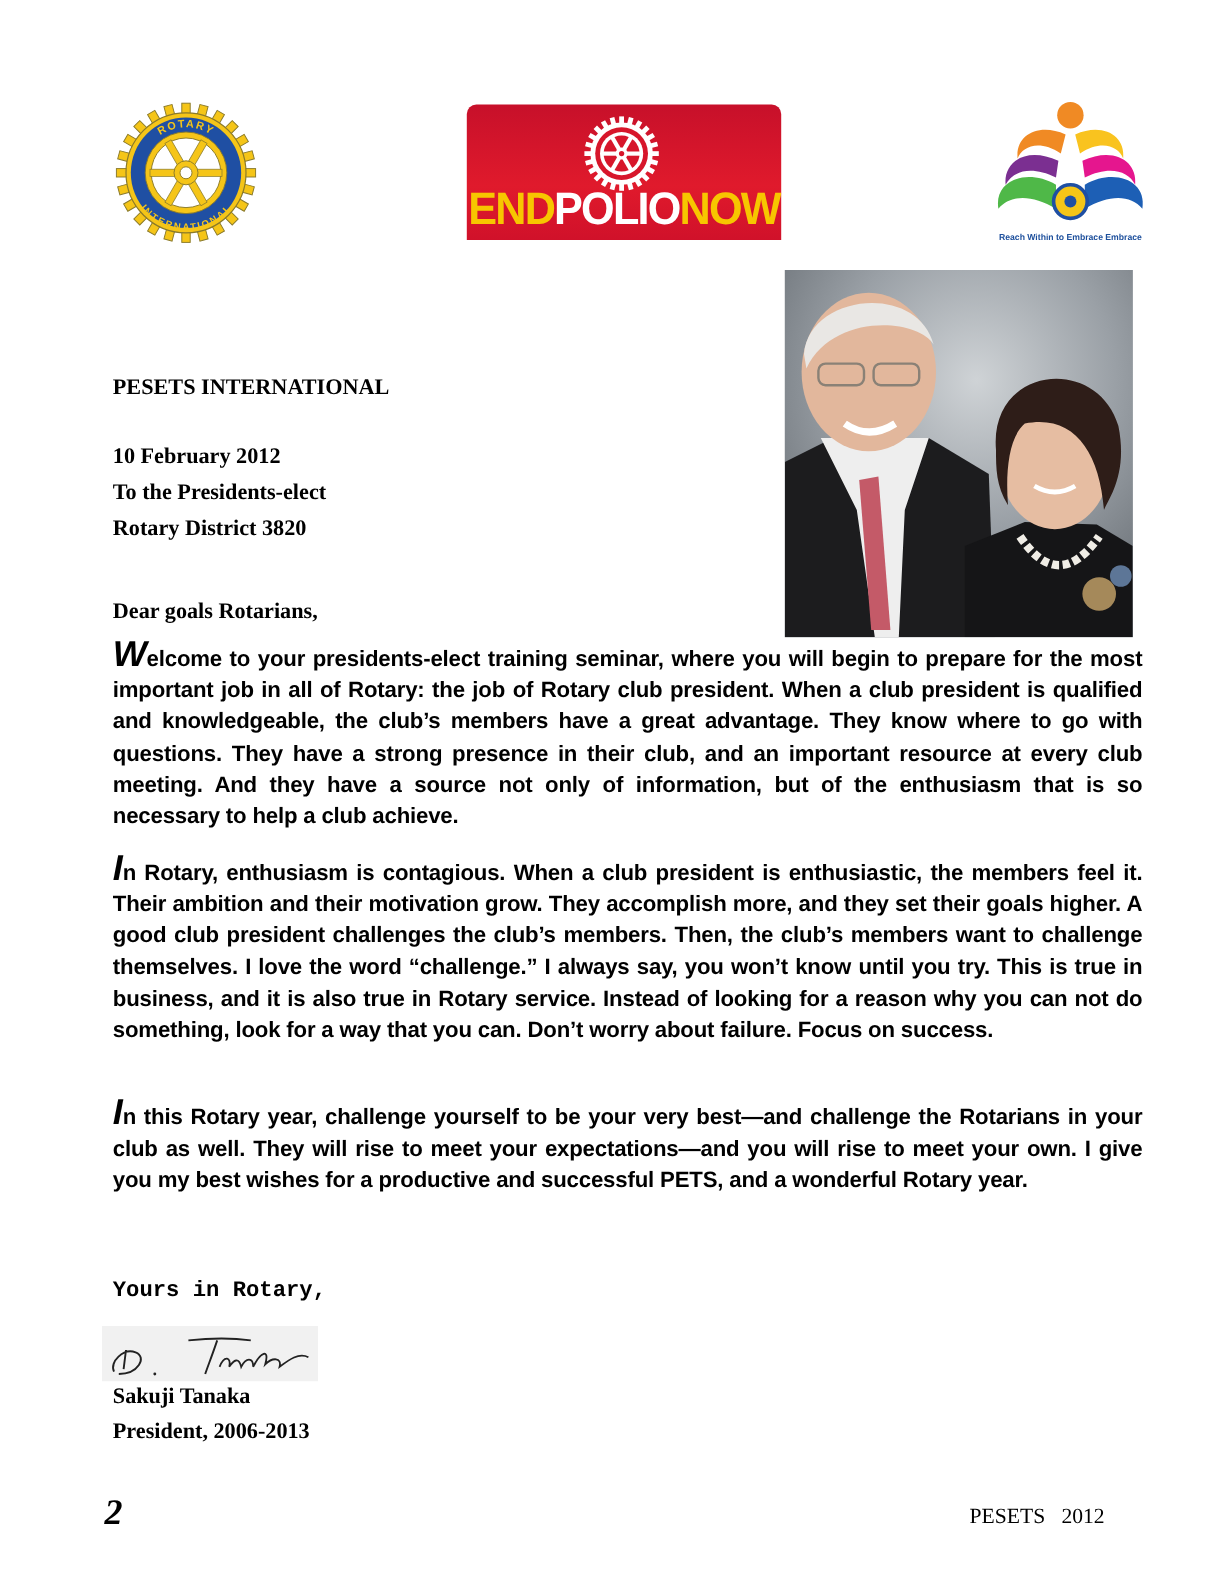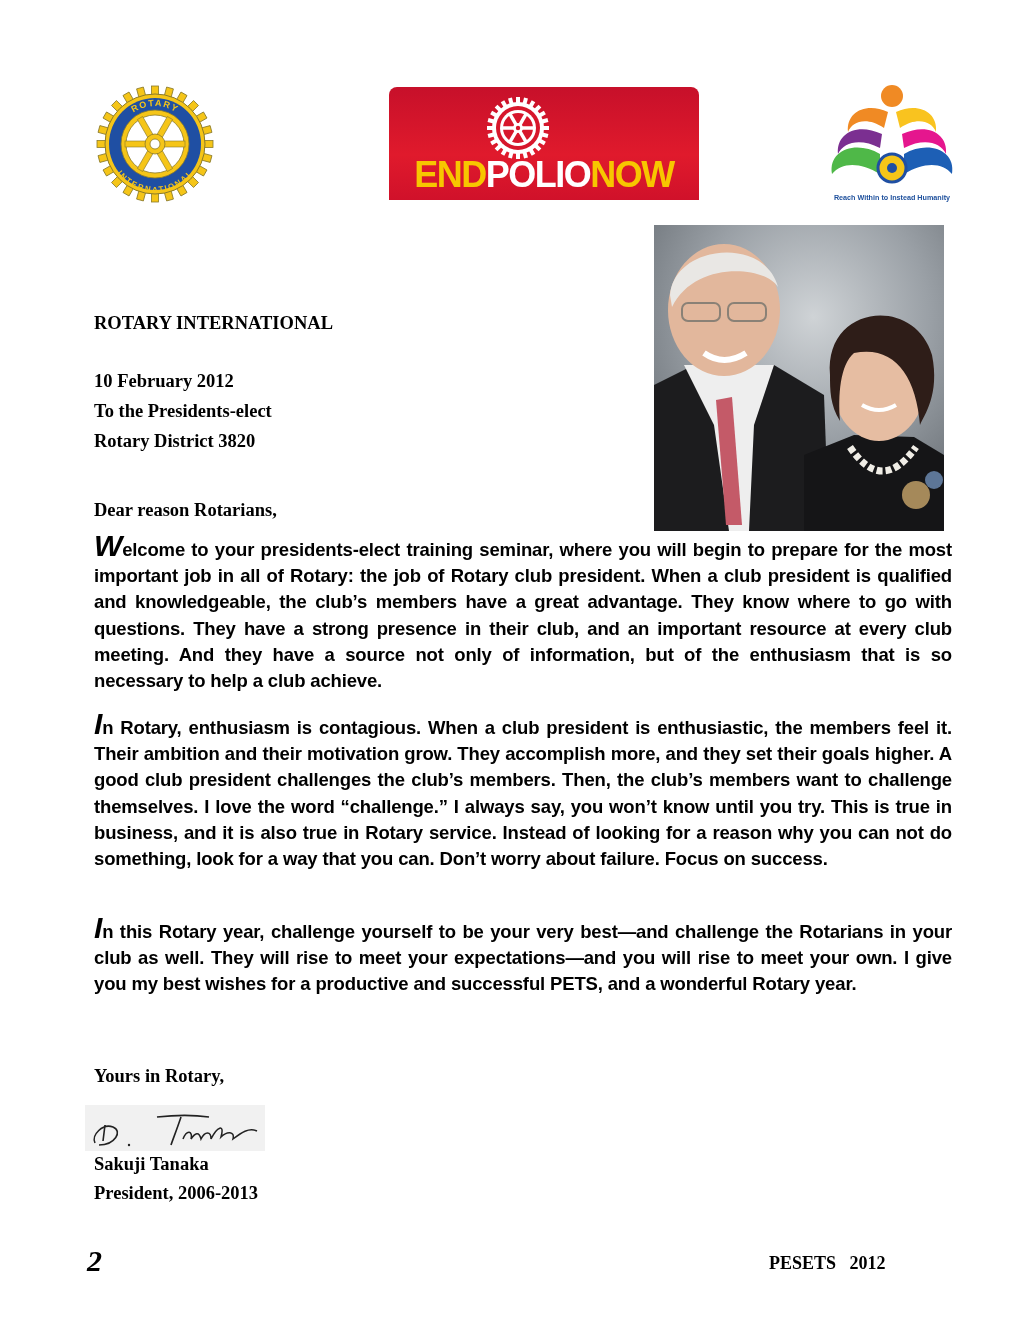--- a/index.html
+++ b/index.html
@@ -3,21 +3,21 @@
 <meta charset="utf-8">
 <style>
   html, body { margin: 0; padding: 0; background: #ffffff; }
   body { width: 1024px; height: 1325px; position: relative; overflow: hidden;
          font-family: "Liberation Serif", serif; color: #000; }
   .abs { position: absolute; }
   .line { font-size: 18.5px; font-weight: bold; line-height: 30px; white-space: nowrap; }
 
   
   #logo-rotary { left: 93px; top: 85px; width: 124px; height: 118px; }
-  #logo-polio { left: 389px; top: 87px; width: 310px; height: 113px; border-radius: 8px 8px 0 0;
+  #logo-polio { left: 389px; top: 87px; width: 262px; height: 113px; border-radius: 8px 8px 0 0;
                 background: linear-gradient(#c7102a, #e01a2c 60%, #d0112a); overflow: hidden; }
   #logo-polio .wheel { position: absolute; left: 96px; top: 8px; width: 66px; height: 66px; }
   #polio-text { position: absolute; left: 0; right: 0; top: 66px; text-align: center;
                 font-family: "Liberation Sans", sans-serif; font-weight: bold; font-size: 36px;
                 letter-spacing: -1.5px; transform: scaleY(1.05); }
   #polio-text .y { color: #f7c600; }
   #polio-text .w { color: #ffffff; }
   #logo-theme { left: 826px; top: 82px; width: 132px; height: 120px; }
   #theme-caption { position: absolute; left: 0; right: 0; bottom: 0; text-align: center;
                    font-family: "Liberation Sans", sans-serif; font-weight: bold;
@@ -27,21 +27,21 @@
   #photo { left: 654px; top: 225px; width: 290px; height: 306px; overflow: hidden;
            background: radial-gradient(ellipse at 60% 25%, #c9cdd1, #8c9399 55%, #5b6168); }
 
   
   .para { position: absolute; left: 94px; width: 858px; font-size: 18.5px; font-weight: bold;
           line-height: 26.2px; text-align: justify; text-align-last: left;
           font-family: Liberation Sans, sans-serif; letter-spacing: -0.15px; }
   .dropcap { font-style: italic; font-size: 30px; line-height: 20px; }
 
   #footer-page { left: 87px; top: 1244px; font-size: 30px; font-weight: bold; font-style: italic; }
-  #footer-title { left: 769px; top: 1253px; font-size: 18px; font-weight: bold; white-space: pre; }
+  #footer-title { left: 808px; top: 1253px; font-size: 18px; font-weight: normal; white-space: pre; }
 
   #signature { left: 85px; top: 1105px; width: 180px; height: 46px; background: #f1f1f1; }
 </style>
 </head>
 <body>
 
 <div id="logo-rotary" class="abs">
   <svg width="124" height="118" viewBox="0 0 124 118">
     <g transform="translate(62,59)">
       <g id="teeth" fill="#f5c518" stroke="#8a7a2a" stroke-width="0.8">
@@ -149,21 +149,21 @@
     <circle cx="66" cy="14" r="11" fill="#f08a24"></circle>
     <path d="M62 30 C 40 20, 20 30, 22 50 C 26 40, 40 34, 58 46 Z" fill="#f08a24"></path>
     <path d="M70 30 C 92 20, 112 30, 110 50 C 106 40, 92 34, 74 46 Z" fill="#f9c31f"></path>
     <path d="M56 52 C 30 40, 10 52, 12 72 C 18 60, 34 56, 54 66 Z" fill="#7b2f91"></path>
     <path d="M76 52 C 102 40, 122 52, 120 72 C 114 60, 98 56, 78 66 Z" fill="#e5168e"></path>
     <path d="M54 72 C 30 58, 2 68, 6 92 C 16 80, 34 80, 54 92 Z" fill="#4fb848"></path>
     <path d="M78 72 C 102 58, 130 68, 126 92 C 116 80, 98 80, 78 92 Z" fill="#1d5fb5"></path>
     <circle cx="66" cy="86" r="14" fill="#f5c518" stroke="#1f4fa3" stroke-width="3"></circle>
     <circle cx="66" cy="86" r="5" fill="#1f4fa3"></circle>
   </svg>
-  <div id="theme-caption">Reach Within to Instead Humanity</div>
+  <div id="theme-caption">Reach Within to Embrace Embrace</div>
 </div>
 
 <div id="photo" class="abs">
   <svg width="290" height="306" viewBox="0 0 290 306">
     <defs>
       <radialGradient id="bg" cx="0.55" cy="0.3" r="0.8">
         <stop offset="0" stop-color="#cfd3d6"></stop>
         <stop offset="0.5" stop-color="#9aa0a6"></stop>
         <stop offset="1" stop-color="#5f656b"></stop>
       </radialGradient>
@@ -182,33 +182,33 @@
     <path d="M150 230 L200 210 L260 212 L290 230 L290 306 L150 306 Z" fill="#151517"></path>
     <ellipse cx="225" cy="160" rx="46" ry="56" fill="#e6bda2"></ellipse>
     <path d="M176 150 C 170 80, 260 70, 278 130 C 286 170, 270 190, 266 200 C 262 150, 240 120, 200 128 C 186 140, 184 170, 186 196 C 176 180, 176 165, 176 150 Z" fill="#2e1d18"></path>
     <path d="M208 180 Q 225 190 242 180" stroke="#ffffff" stroke-width="4" fill="none"></path>
     <path d="M196 222 Q 228 270 262 222" stroke="#f0ede6" stroke-width="7" fill="none" stroke-dasharray="6 3"></path>
     <circle cx="262" cy="270" r="14" fill="#c9a66b" opacity="0.8"></circle>
     <circle cx="280" cy="255" r="9" fill="#6f8fb8" opacity="0.8"></circle>
   </svg>
 </div>
 
-<div class="abs line" style="left:94px; top:308px;">ROTARY INTERNATIONAL</div>
+<div class="abs line" style="left:94px; top:308px;">PESETS INTERNATIONAL</div>
 <div class="abs line" style="left:94px; top:366px;">10 February 2012</div>
 <div class="abs line" style="left:94px; top:396px;">To the Presidents-elect</div>
 <div class="abs line" style="left:94px; top:426px;">Rotary District 3820</div>
-<div class="abs line" style="left:94px; top:495px;">Dear reason Rotarians,</div>
+<div class="abs line" style="left:94px; top:495px;">Dear goals Rotarians,</div>
 
 <div class="para" style="top:536px;"><span class="dropcap">W</span><span>elcome to your presidents-elect training seminar, where you will begin to prepare for the most important job in all of Rotary: the job of Rotary club president.  When a club president is qualified and knowledgeable, the club’s members have a great advantage. They know where to go with questions. They have a strong presence in  their club, and an important resource at every club meeting. And they have a source not only of information, but of the enthusiasm that is so necessary to help a club achieve.</span></div>
 
 <div class="para" style="top:714px;"><span class="dropcap">I</span><span>n Rotary, enthusiasm is contagious. When a club president is enthusiastic, the members feel it. Their ambition and their motivation grow. They accomplish more, and they set their goals higher. A good club president challenges the club’s members. Then, the club’s members want to challenge themselves. I love the word “challenge.” I always say, you won’t know until you try. This is true in business, and it is also true in Rotary service. Instead of looking for a reason why you can not do something, look for a way that you can. Don’t worry about failure. Focus on success.</span></div>
 
 <div class="para" style="top:918px;"><span class="dropcap">I</span><span>n this Rotary year, challenge yourself to be your very best—and challenge the Rotarians in your club as well. They will rise to meet your expectations—and you will rise to meet your own. I give you my best wishes for a productive and successful PETS, and a wonderful Rotary year.</span></div>
 
-<div class="abs line" style="left:94px; top:1061px;">Yours in Rotary,</div>
+<div class="abs line" style="left:94px; top:1061px;font-family:Liberation Mono, monospace;">Yours in Rotary,</div>
 <div id="signature" class="abs">
   <svg width="180" height="46" viewBox="0 0 180 46">
     <path d="M10 38 C 6 30, 18 18, 28 22 C 38 26, 30 40, 14 40 M 20 20 L 18 36" stroke="#222" stroke-width="1.6" fill="none"></path>
     <circle cx="44" cy="40" r="1.2" fill="#222"></circle>
     <path d="M72 12 C 90 10, 110 10, 124 12 M 96 12 C 92 24, 88 34, 86 40" stroke="#222" stroke-width="1.6" fill="none"></path>
     <path d="M98 34 C 102 24, 108 26, 106 34 C 110 28, 114 26, 116 34 C 120 26, 126 26, 126 34 C 132 22, 140 18, 136 32 C 142 26, 150 26, 148 34 C 156 28, 164 22, 172 26" stroke="#222" stroke-width="1.5" fill="none"></path>
   </svg>
 </div>
 <div class="abs line" style="left:94px; top:1149px;">Sakuji Tanaka</div>
 <div class="abs line" style="left:94px; top:1178px;">President, 2006-2013</div>

